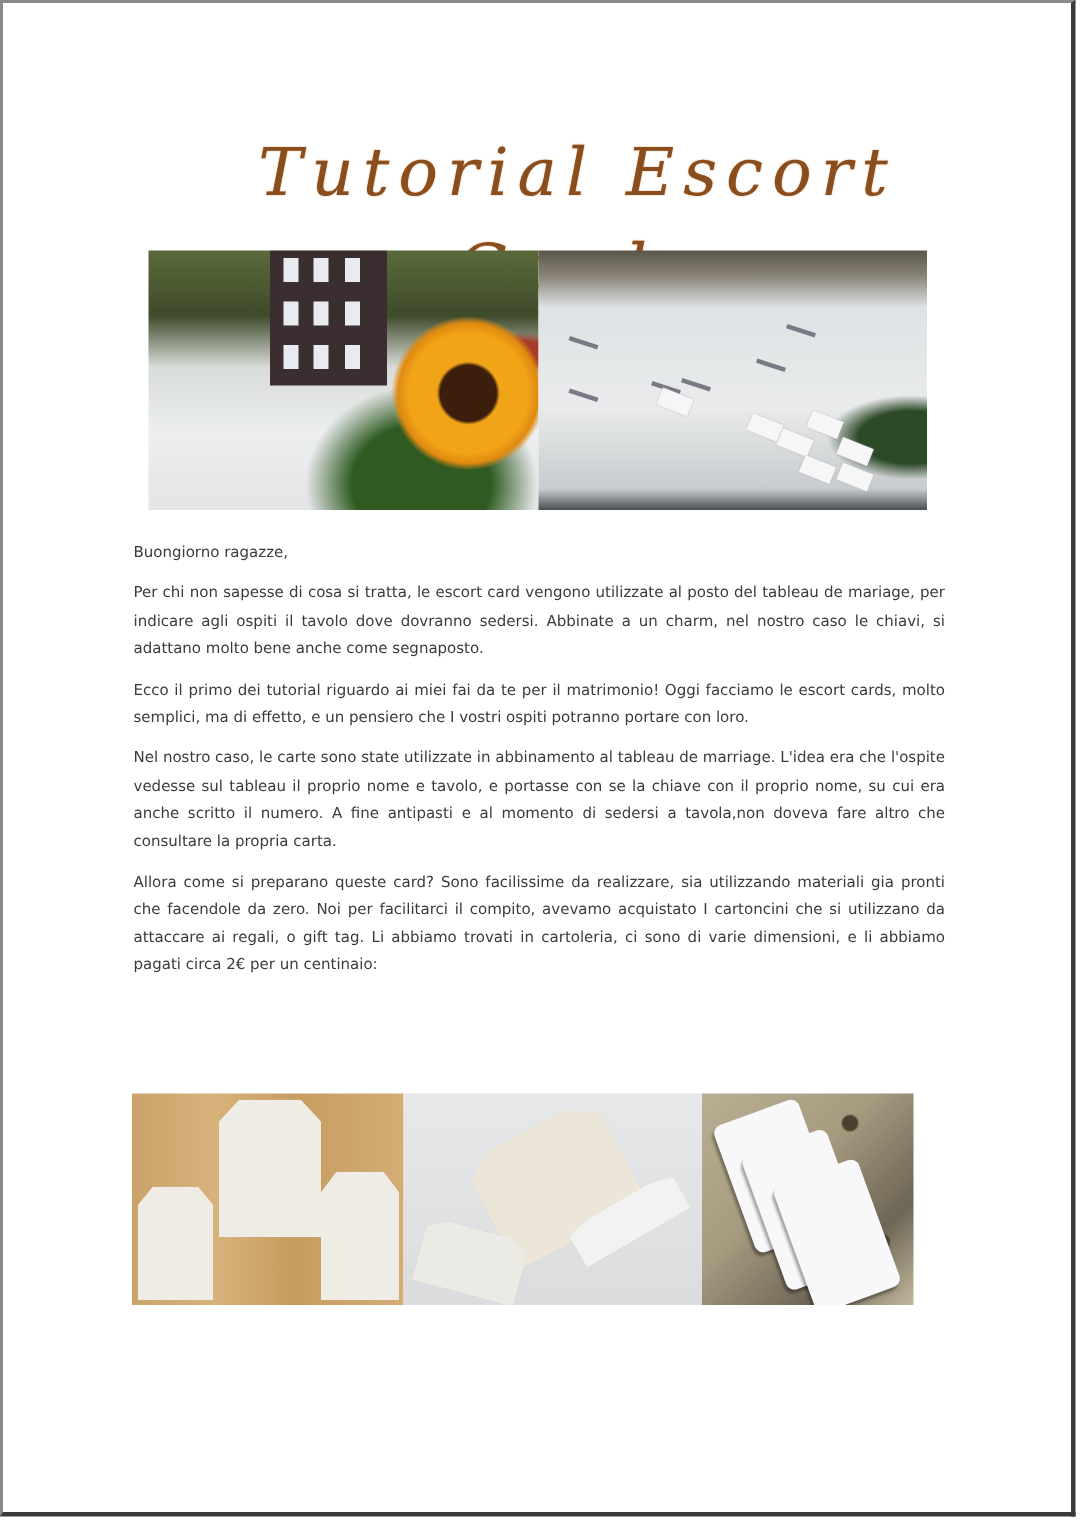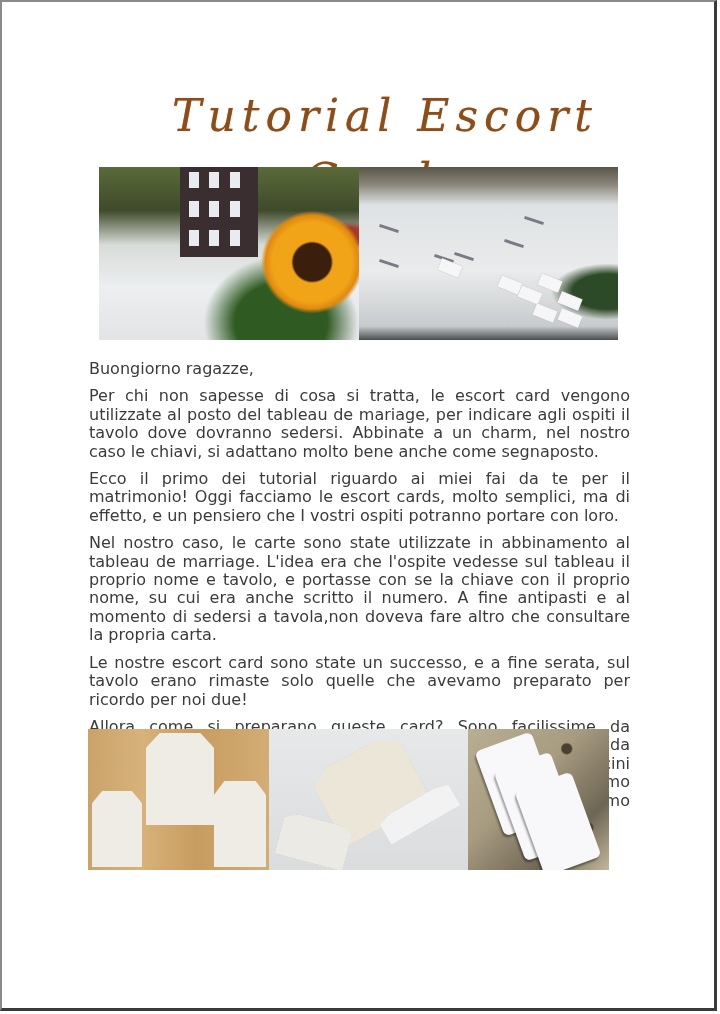--- a/index.html
+++ b/index.html
@@ -87,21 +87,21 @@
         radial-gradient(circle at 70% 14%, #4a4030 0 3%, transparent 4%),
         linear-gradient(135deg, #b8ae92 0%, #a89c80 40%, #6e6656 75%, #c2b89c 100%);
     }
     .wtag {
       position: absolute; background: #f8f8fa; border-radius: 6px;
       box-shadow: -2px 2px 2px rgba(0,0,0,0.35);
     }
     .body-text {
       position: absolute; left: 89px; top: 360px; width: 541px;
       font-family: "DejaVu Sans", sans-serif;
-      font-size: 16px;
+      font-size: 10px;
       line-height: 18.4px;
       color: #3b3b3b;
     }
     .body-text p {
       margin: 0 0 9px 0;
       text-align: justify;
     }
     .body-text p.first { text-align: left; }
   </style>
 </head>
@@ -139,21 +139,20 @@
   <span class="card" style="left:175px;top:140px"></span>
   <span class="card" style="left:200px;top:145px"></span>
   <span class="card" style="left:80px;top:95px"></span>
 </div>
 
 <div class="body-text">
   <p class="first">Buongiorno ragazze,</p>
   <p>Per chi non sapesse di cosa si tratta, le escort card vengono utilizzate al posto del tableau de mariage, per indicare agli ospiti il tavolo dove dovranno sedersi. Abbinate a un charm, nel nostro caso le chiavi, si adattano molto bene anche come segnaposto.</p>
   <p>Ecco il primo dei tutorial riguardo ai miei fai da te per il matrimonio! Oggi facciamo le escort cards, molto semplici, ma di effetto, e un pensiero che I vostri ospiti potranno portare con loro.</p>
   <p>Nel nostro caso, le carte sono state utilizzate in abbinamento al tableau de marriage. L'idea era che l'ospite vedesse sul tableau il proprio nome e tavolo, e portasse con se la chiave con il proprio nome, su cui era anche scritto il numero. A fine antipasti e al momento di sedersi a tavola,non doveva fare altro che consultare la propria carta.</p>
-  <p>Le nostre escort card sono state un successo, e a fine serata, sul tavolo erano rimaste solo quelle che avevamo preparato per ricordo per noi due!</p>
   <p>Allora come si preparano queste card? Sono facilissime da realizzare, sia utilizzando materiali gia pronti che facendole da zero. Noi per facilitarci il compito, avevamo acquistato I cartoncini che si utilizzano da attaccare ai regali, o gift tag. Li abbiamo trovati in cartoleria, ci sono di varie dimensioni, e li abbiamo pagati circa 2€ per un centinaio:</p>
 </div>
 
 <div class="photo photo-tags-wood" title="White gift tags with ribbons on wooden surface">
   <span class="tag" style="left:4px;top:62px;width:50px;height:76px"></span>
   <span class="tag" style="left:58px;top:4px;width:68px;height:92px"></span>
   <span class="tag" style="left:126px;top:52px;width:52px;height:86px"></span>
 </div>
 
 <div class="photo photo-tags-pack" title="Pack of scalloped cream gift tags">

